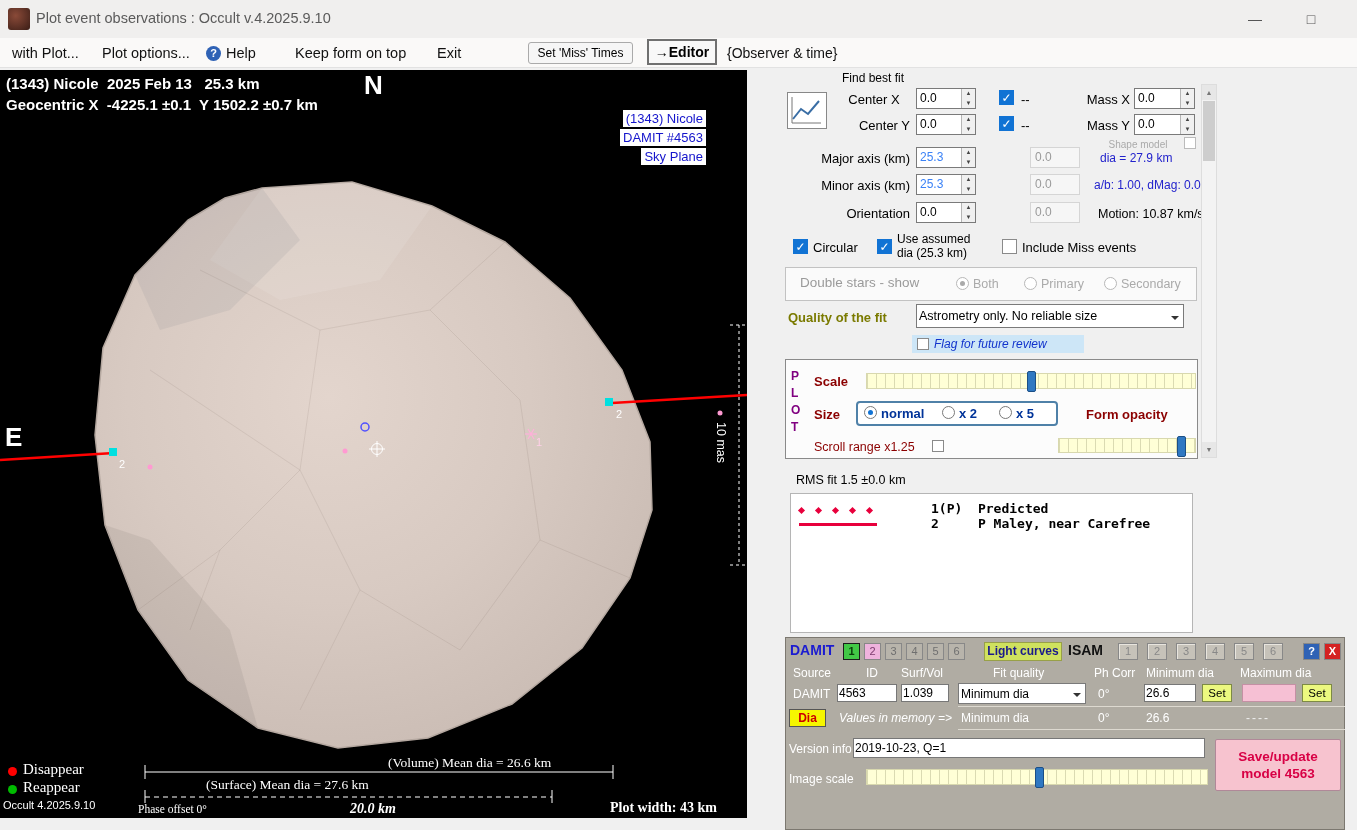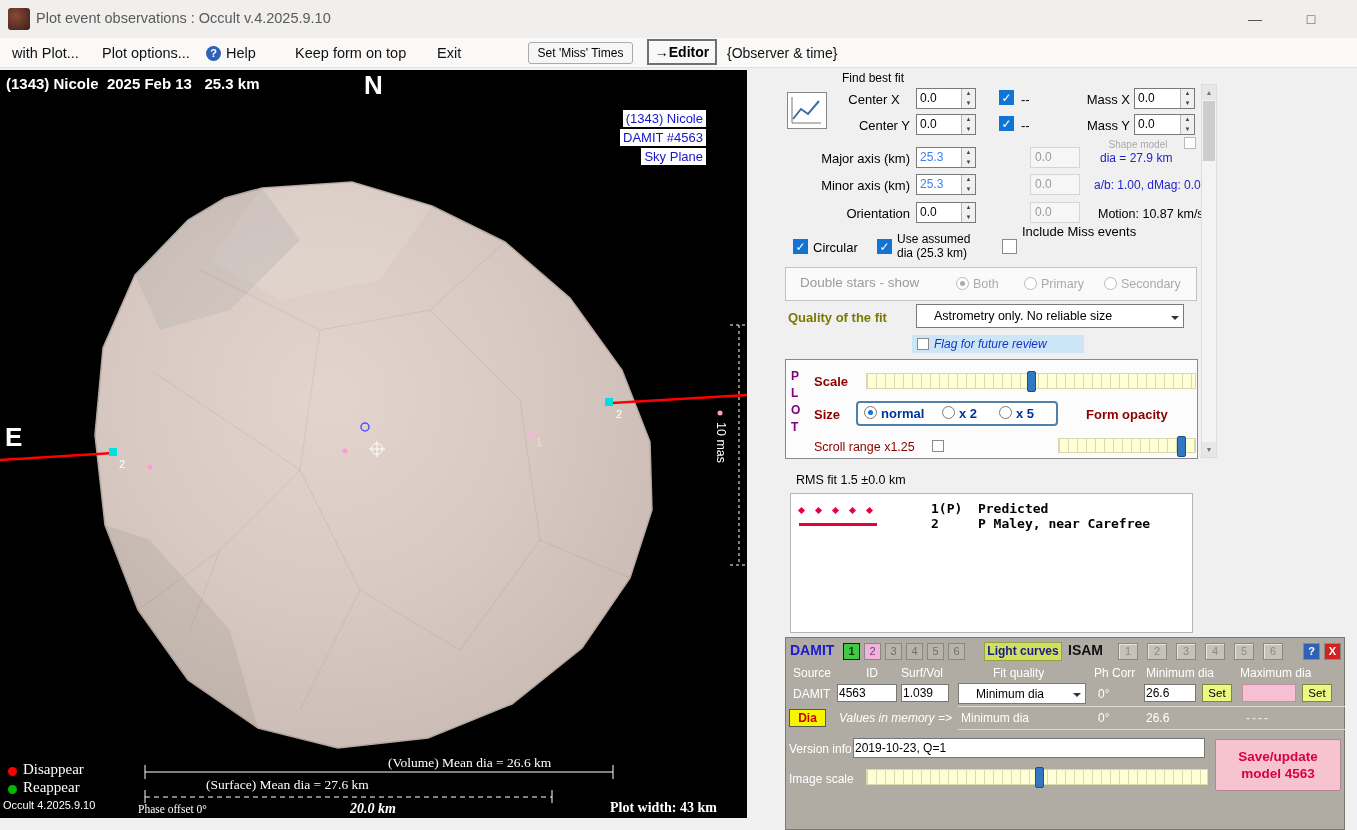--- a/index.html
+++ b/index.html
@@ -31,21 +31,21 @@
 .cb.on{background:#1173d4;border-color:#1173d4}
 .cb.on::before{content:"✓";color:#fff;font-size:12px;line-height:14px;display:block;text-align:center}
 .cb.sm{width:12px;height:12px}
 .radio{position:absolute;width:13px;height:13px;border:1px solid #7a7a7a;border-radius:50%;background:#fff}
 .radio.sel::before{content:"";position:absolute;left:3px;top:3px;width:5px;height:5px;border-radius:50%;background:#1173d4}
 .radio.dis{border-color:#b8b8b8}
 .radio.dis.sel::before{background:#aaa}
 .slider{position:absolute;background:#ffffd6;border:1px solid #d8d8ae;background-image:repeating-linear-gradient(to right,rgba(150,150,110,.35) 0 1px,transparent 1px 9px)}
 .thumb{position:absolute;top:-3px;width:9px;height:21px;background:#2f78c2;border:1px solid #1b4f86;border-radius:2px}
 .dd{position:absolute;background:#fff;border:1px solid #7a7a7a;display:flex;align-items:center}
-.dd-val{flex:1;padding:0 17px;font-size:12.5px;white-space:nowrap;overflow:hidden}
+.dd-val{flex:1;padding:0 2px;font-size:12.5px;white-space:nowrap;overflow:hidden}
 .dd-arr{width:16px;display:flex;justify-content:center}
 .dd-arr::before{content:"";border:4px solid transparent;border-top-color:#333;margin-top:7px}
 .lbl{position:absolute;font-size:13px;color:#000;white-space:pre}
 .maroon{color:#8b0000;font-weight:bold}
 .blue{color:#2222cc}
 
 #damit{position:absolute;left:785px;top:637px;width:560px;height:193px;background:#b0aca3;border:1px solid #7c7870}
 .dbtn{position:absolute;width:17px;height:17px;font-size:11px;text-align:center;line-height:15px;border:1px solid #888}
 .wtxt{position:absolute;color:#fff;font-size:12px;white-space:pre}
 .wfield{position:absolute;background:#fff;border:1px solid #777;font-size:12px;line-height:16px;padding:0 1px;color:#000;white-space:pre}
@@ -135,20 +135,21 @@
       <line x1="613" y1="695" x2="613" y2="709"></line>
     </g>
     <g stroke="#ffffff" stroke-width="1">
       <line x1="145" y1="727" x2="552" y2="727" stroke-dasharray="5,4"></line>
       <line x1="145" y1="720" x2="145" y2="733"></line>
       <line x1="552" y1="720" x2="552" y2="733"></line>
     </g>
   </svg>
 
   <div class="pw" style="left:6px;top:5px;font-size:15px;font-weight:bold">(1343) Nicole  2025 Feb 13   25.3 km</div>
+  <div class="pw" style="left:6px;top:26px;font-size:15px;font-weight:bold">Geocentric X  -4225.1 ±0.1  Y 1502.2 ±0.7 km</div>
   <div class="pw" style="left:364px;top:0px;font-size:26px;font-weight:bold">N</div>
   <div class="pw" style="left:5px;top:352px;font-size:26px;font-weight:bold">E</div>
   <div class="chip" style="right:41px;top:40px">(1343) Nicole</div>
   <div class="chip" style="right:41px;top:59px">DAMIT #4563</div>
   <div class="chip" style="right:41px;top:78px">Sky Plane</div>
   <div class="pw" style="left:616px;top:338px;font-size:11px">2</div>
   <div class="pw" style="left:119px;top:388px;font-size:11px">2</div>
   <div class="pw" style="left:536px;top:366px;font-size:11px;color:#ffd0e8">1</div>
   <div class="pw" style="left:714px;top:352px;font-size:12.5px;writing-mode:vertical-rl">10 mas</div>
 
@@ -247,21 +248,21 @@
 </div>
 <div class="graybox" style="left:1030px;top:202px;width:50px">0.0</div>
 <div class="t" style="left:1098px;top:207px;font-size:12.5px">Motion: 10.87 km/s</div>
 
 <div class="cb on" style="left:793px;top:239px"></div>
 <div class="lbl" style="left:813px;top:240px">Circular</div>
 <div class="cb on" style="left:877px;top:239px"></div>
 <div class="t" style="left:897px;top:232px;font-size:12px;line-height:14px">Use assumed</div>
 <div class="t" style="left:897px;top:246px;font-size:12px;line-height:14px">dia (25.3 km)</div>
 <div class="cb" style="left:1002px;top:239px"></div>
-<div class="lbl" style="left:1022px;top:224px">Include Miss events</div>
+<div class="lbl" style="left:1022px;top:240px">Include Miss events</div>
 
 <div class="abs" style="left:785px;top:267px;width:412px;height:34px;border:1px solid #c2c2c2;background:#fafafa"></div>
 <div class="t" style="left:800px;top:275px;font-size:13.5px;color:#9a9a9a">Double stars - show</div>
 <div class="radio dis sel" style="left:956px;top:277px"></div>
 <div class="t" style="left:973px;top:277px;font-size:12.5px;color:#aaa">Both</div>
 <div class="radio dis" style="left:1024px;top:277px"></div>
 <div class="t" style="left:1041px;top:277px;font-size:12.5px;color:#aaa">Primary</div>
 <div class="radio dis" style="left:1104px;top:277px"></div>
 <div class="t" style="left:1121px;top:277px;font-size:12.5px;color:#aaa">Secondary</div>
 

